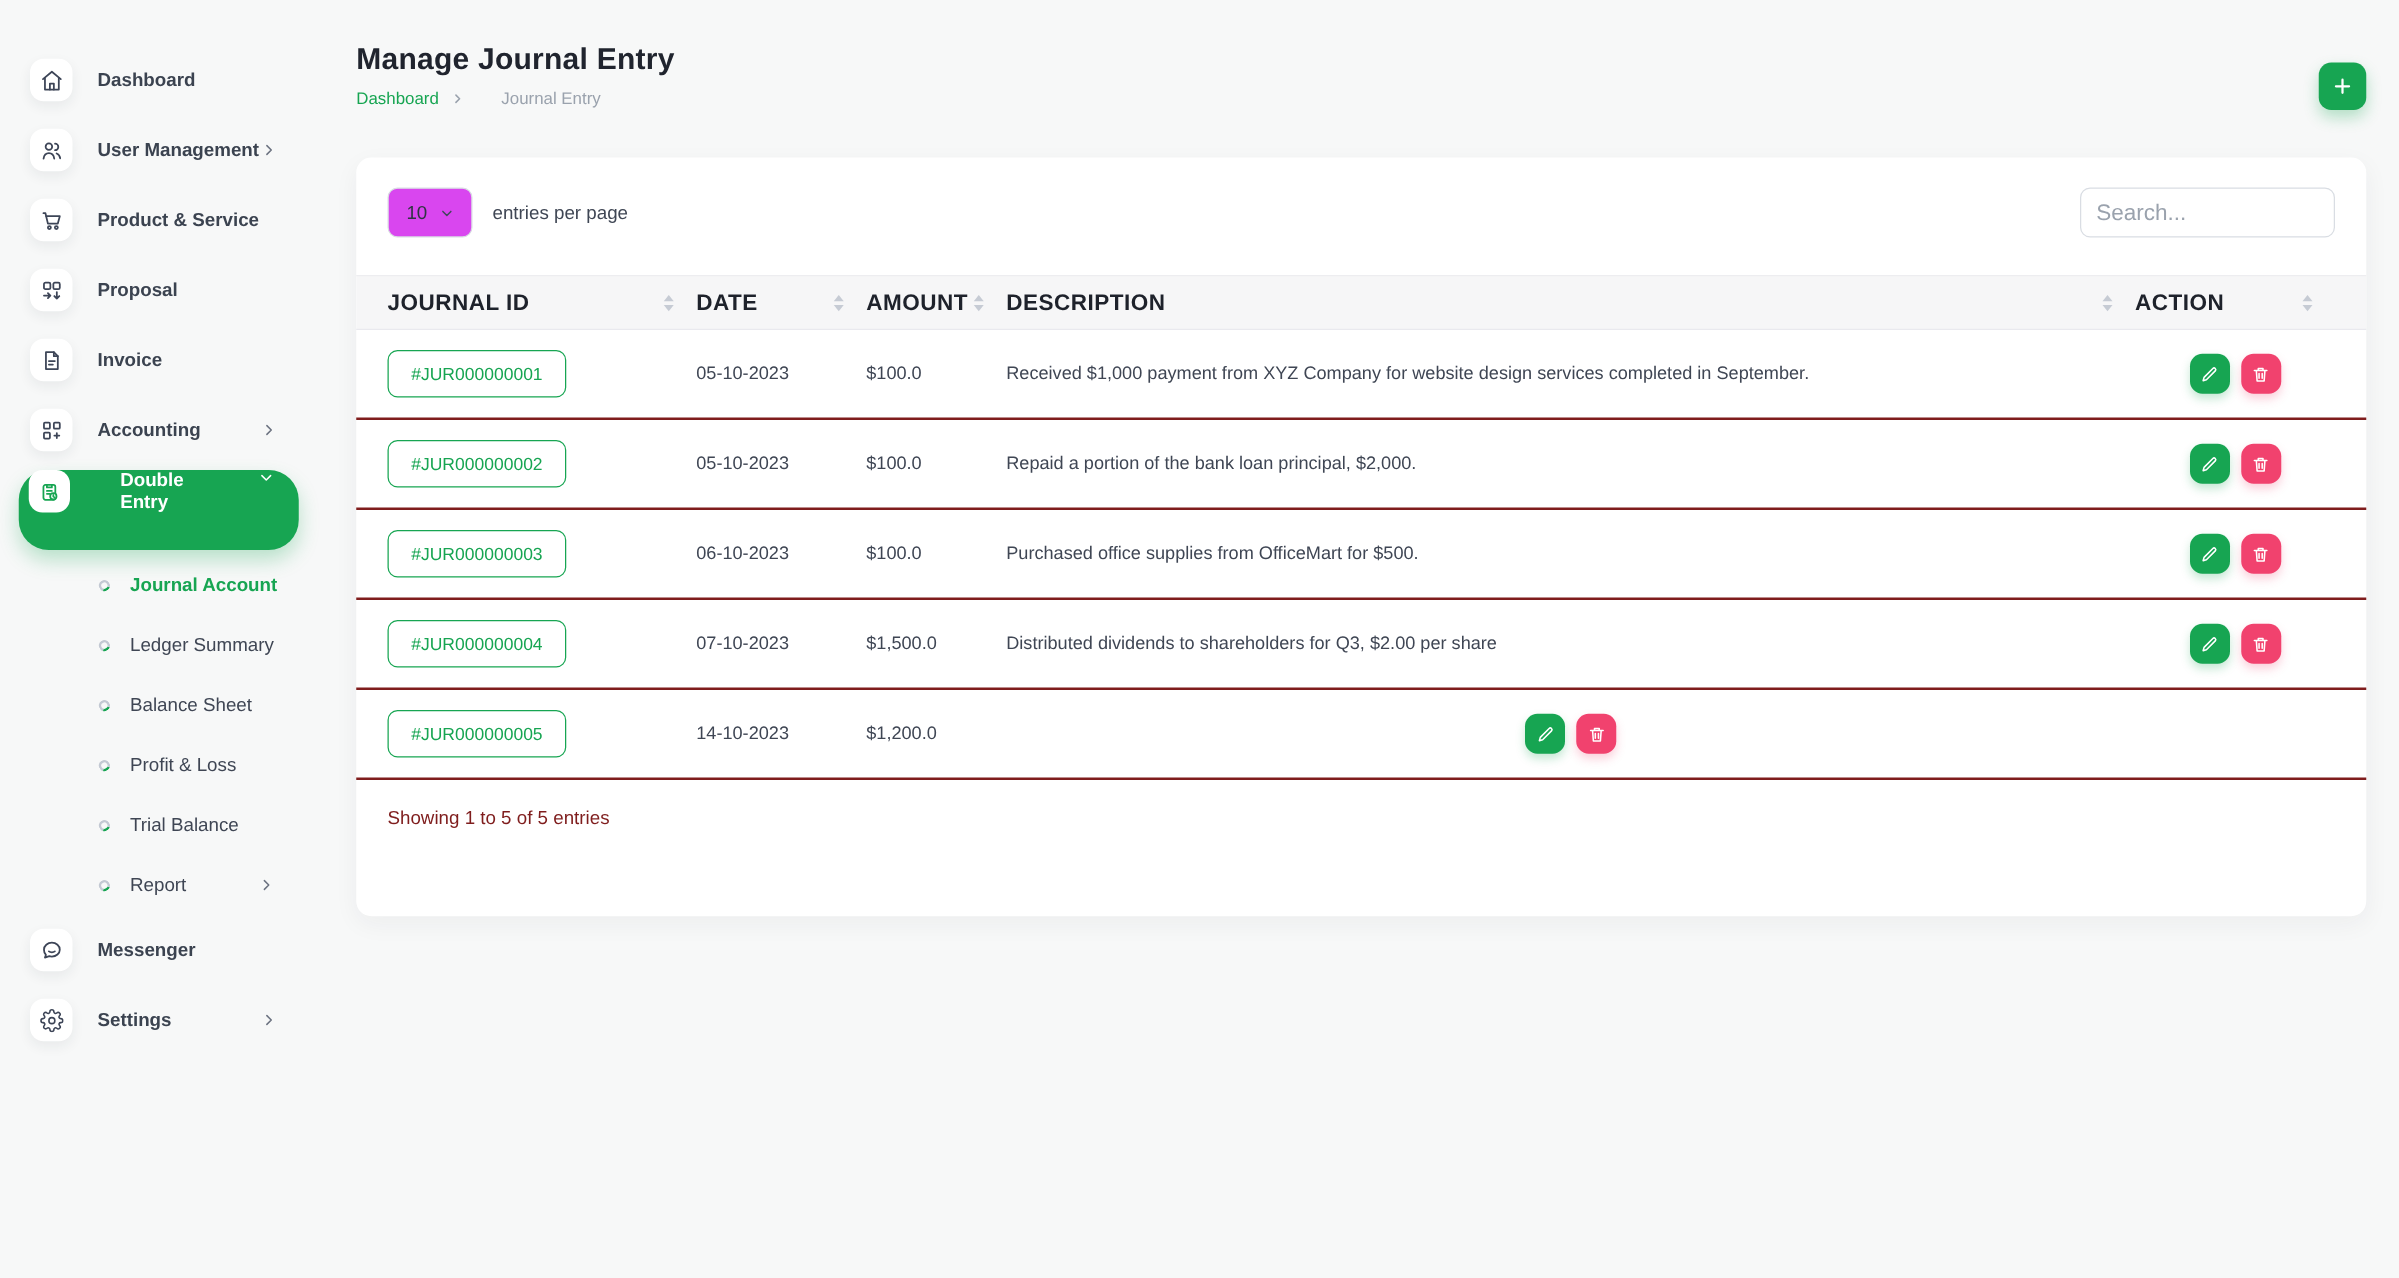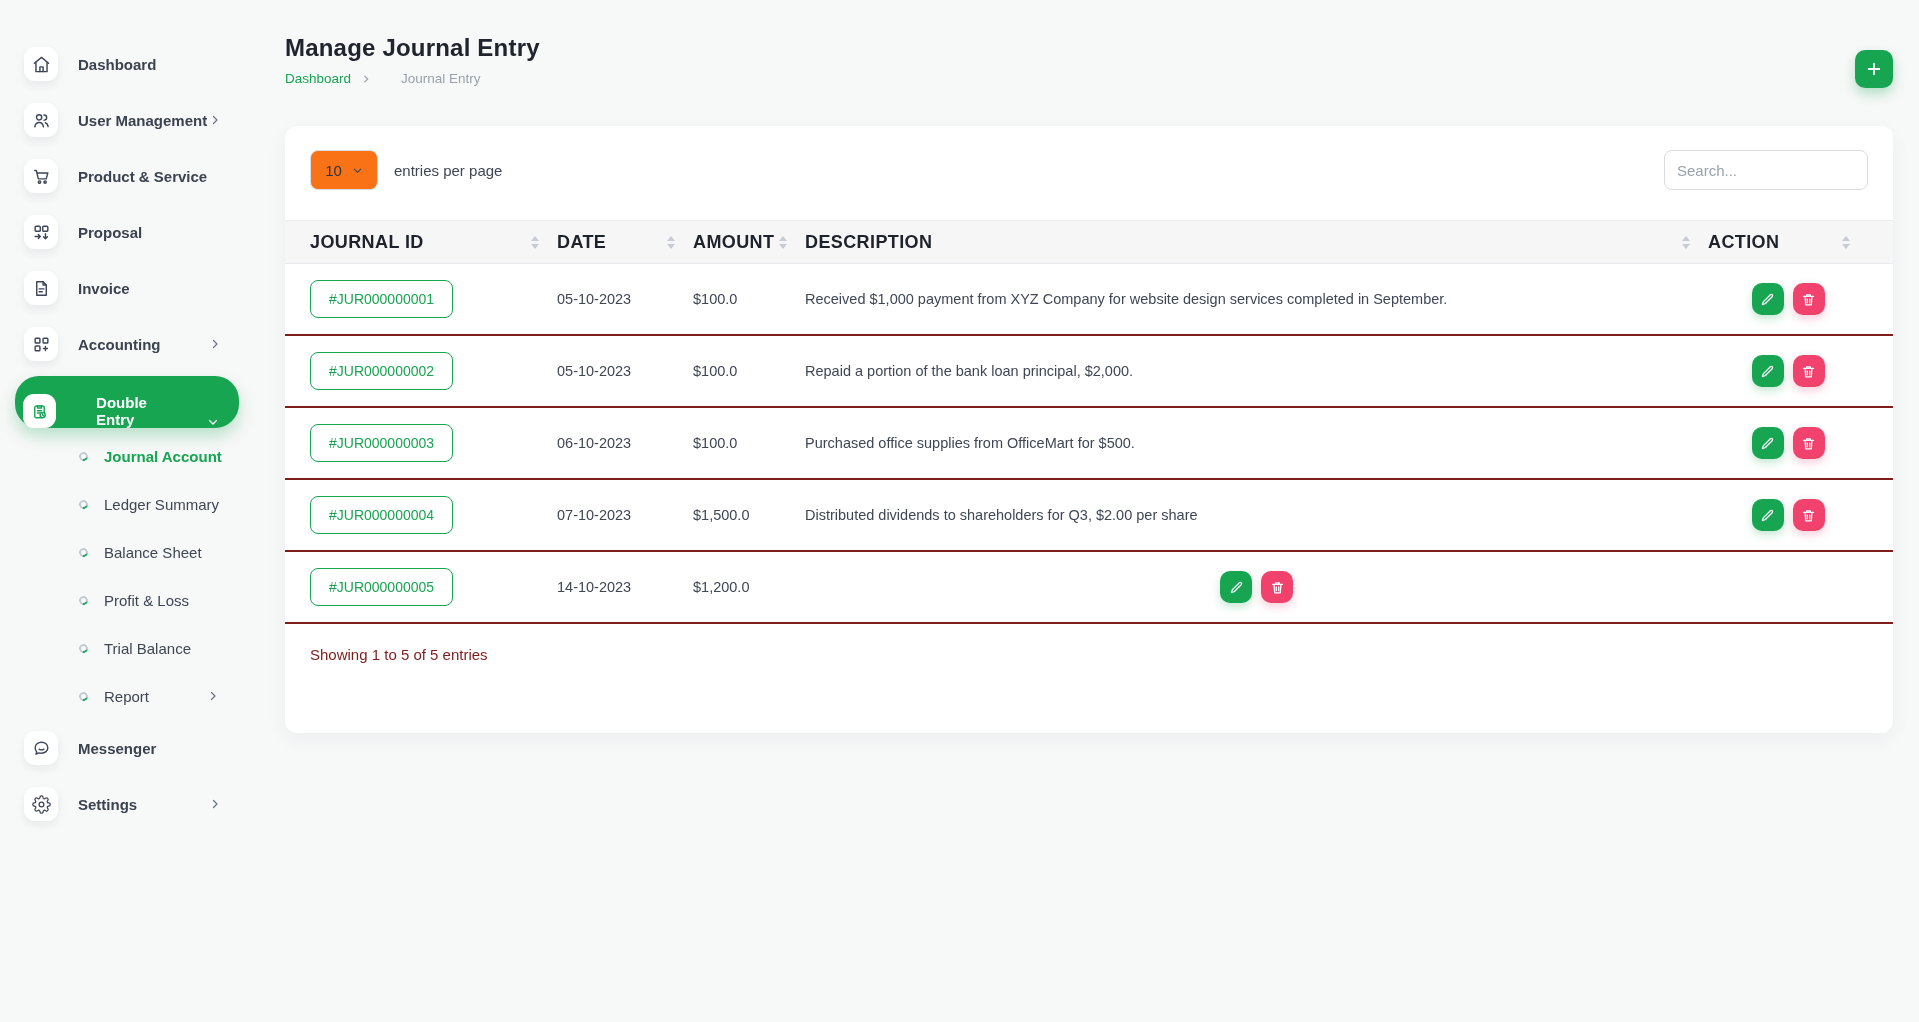--- a/index.html
+++ b/index.html
@@ -18,21 +18,21 @@
     width:34px; height:34px; border-radius:11px; background:#fff; margin-left:24px;
     display:flex; align-items:center; justify-content:center; color:#3d4557;
     box-shadow:0 4px 10px rgba(30,40,60,.07);
   }
   .tile svg { width:19px; height:19px; }
   .side-label { margin-left:20px; font-size:15px; font-weight:600; color:#3b4350; }
   .side-chev { margin-left:auto; margin-right:24px; color:#6b7280; display:flex; }
   .side-chev svg { width:12px; height:12px; }
 
   .pill {
-    display:flex; align-items:flex-end; height:52px; margin:4px 6px 4px 15px;
+    display:flex; align-items:flex-start; height:64px; margin:4px 6px 4px 15px;
     background:var(--accent); border-radius:24px; cursor:pointer;
     box-shadow:0 8px 16px rgba(23,165,82,.28);
     gap:20px;
   }
   .pill .tile { margin-left:8px; color:var(--accent); box-shadow:none; }
   .pill .side-label { color:#fff; font-weight:700; }
   .pill .side-chev { color:#fff; margin-right:20px; }
 
   .sub-item { display:flex; align-items:center; height:48px; cursor:pointer;padding-left:39px; }
   .bullet {
@@ -62,29 +62,29 @@
   }
   .add-btn svg { width:18px; height:18px; }
 
   
   .card {
     margin-top:38px; background:#fff; border-radius:12px;
     box-shadow:0 6px 20px rgba(40,45,60,.05); padding-bottom:70px;
   }
   .toolbar { display:flex; align-items:center; padding:24px 25px 0 25px; }
   .page-size {
-    width:68px; height:40px; border:1px solid #d9dde3; border-radius:8px; background:#f97316;
+    width:68px; height:40px; border:1px solid #d9dde3; border-radius:8px; background:#d946ef;
     display:flex; align-items:center; justify-content:center; gap:10px;
     font-size:15px; color:#2f3542; cursor:pointer;
   }
   .page-size svg { width:11px; height:11px; color:#40485a; }
   .entries-label { margin-left:16px; font-size:15px; color:#3f4654; }
   .search-input {
     margin-left:auto; width:204px; height:40px; border:1px solid #d9dde3; border-radius:8px;
-    padding:0 12px; font-size:15px; color:#3f4654; outline:none; background:#fff;
+    padding:0 12px; font-size:18px; color:#3f4654; outline:none; background:#fff;
     font-family:"Liberation Sans","DejaVu Sans",sans-serif;
   }
   .search-input::placeholder { color:#9aa2ad; }
 
   
   .tbl { margin-top:30px; }
   .tr { display:grid; grid-template-columns:247px 136px 112px 1fr 160px; padding:0 25px; align-items:center; }
   .thead { height:44px; background:#f6f6f7; border-top:1px solid #ededf0; border-bottom:1px solid #e9e9ee; }
   .th { display:flex; align-items:center; justify-content:space-between; height:100%; cursor:pointer; padding-right:18px; }
   .th-label { font-size:18px; font-weight:700; letter-spacing:.4px; color:#1e222b; }

